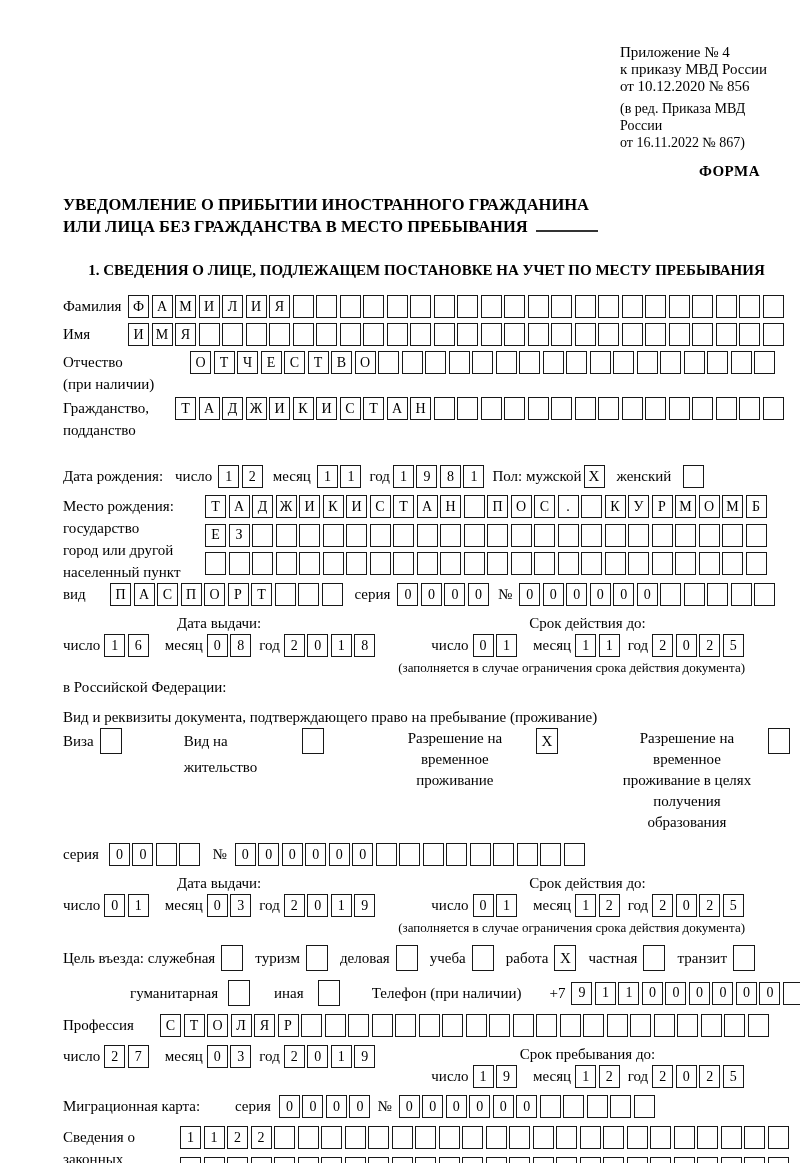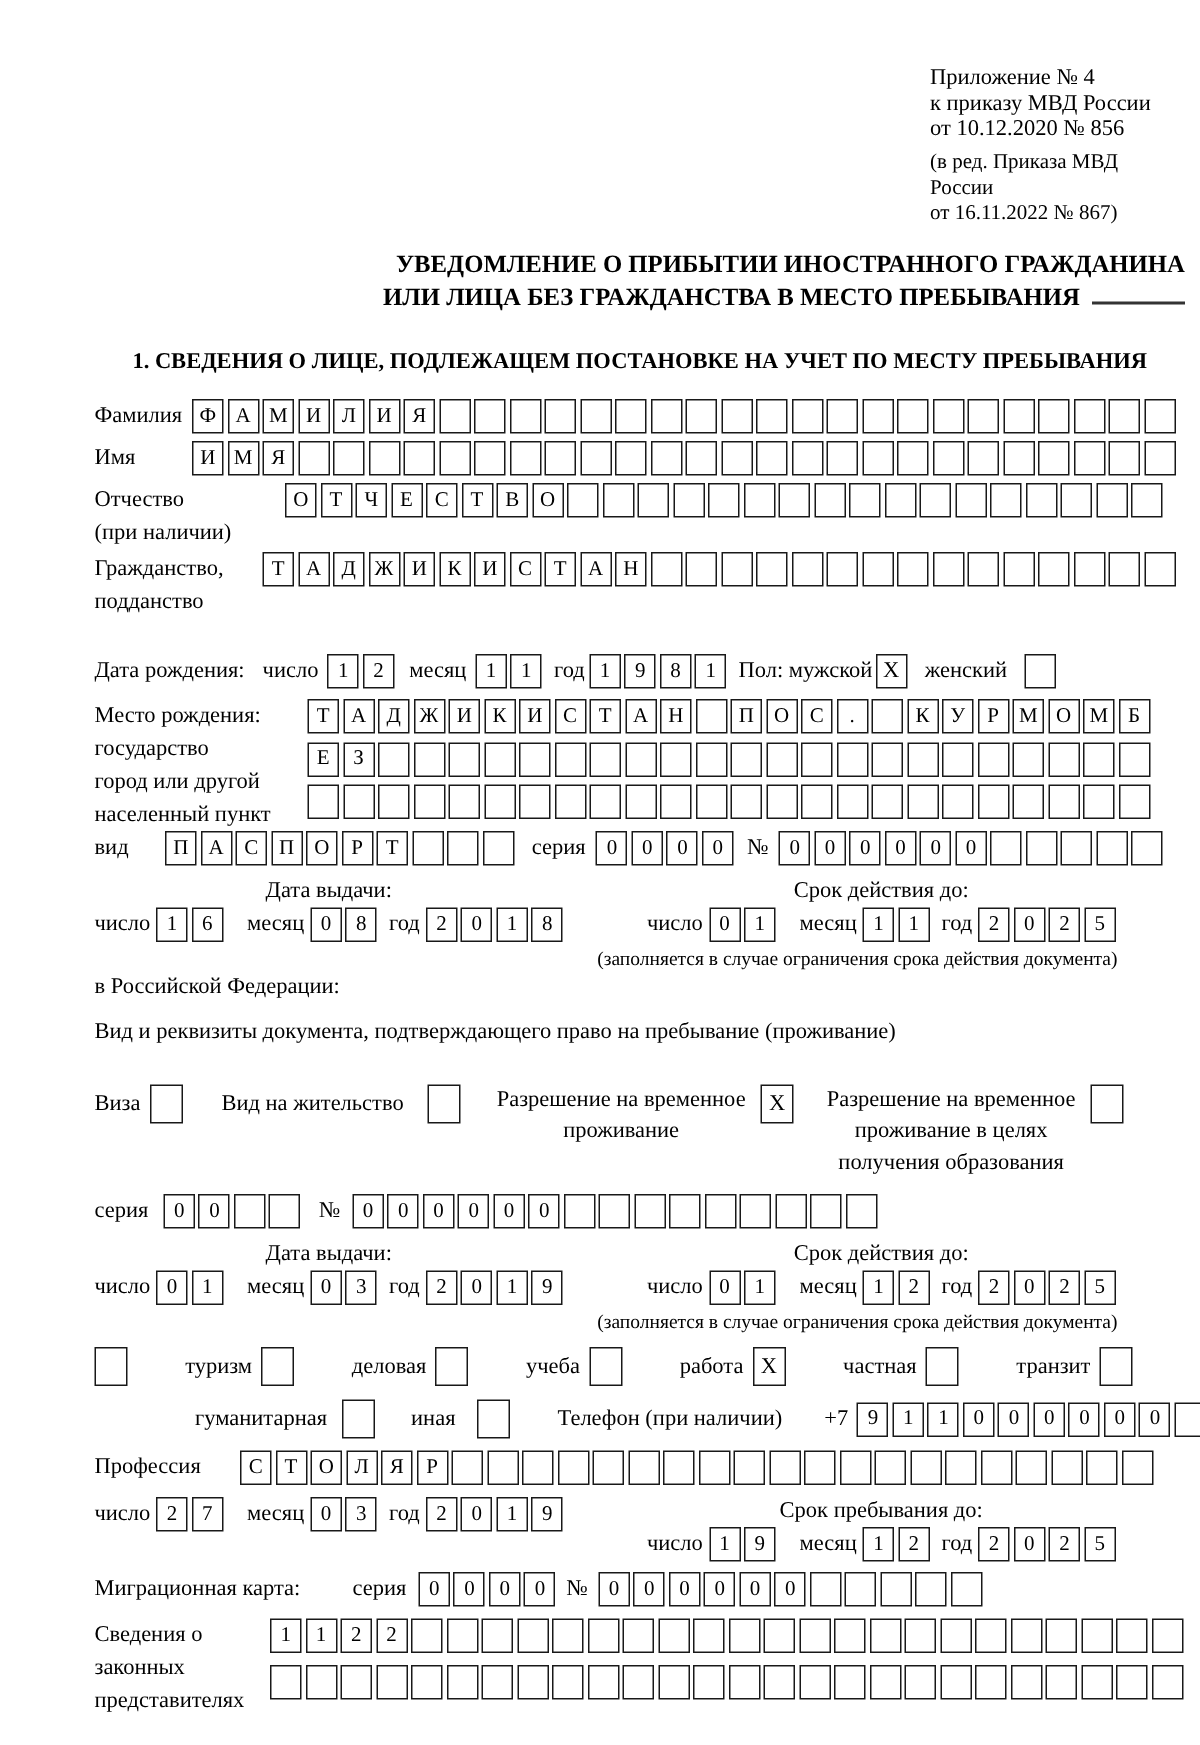--- a/index.html
+++ b/index.html
@@ -10,21 +10,21 @@
     font-size:15px; color:#000;
   }
   .page { position:relative; width:800px; height:1163px; padding:44px 10px 0 63px; overflow:hidden; background:#fff; }
 
   
   .annex { margin-left:557px; line-height:17px; }
   .annex2 { margin-left:557px; margin-top:5px; line-height:17px; font-size:14px;font-family:Liberation Serif, serif; }
   .forma { text-align:right; padding-right:30px; margin-top:12px; font-weight:bold; font-size:15px; letter-spacing:.5px; }
 
   
-  .title { text-align:right; font-weight:bold; font-size:16.5px; line-height:22px; margin-top:14px; }
+  .title { text-align:left; font-weight:bold; font-size:16.5px; line-height:22px; margin-top:14px; }
   .title-underline { display:inline-block; width:62px; border-bottom:2.5px solid #333; height:14px; margin-left:8px; }
   .section-head { text-align:center; font-weight:bold; font-size:15px; margin-top:24px; }
 
   
   .cells { display:flex; flex-wrap:nowrap; gap:2.5px; }
   .cell {
     display:inline-flex; align-items:center; justify-content:center;
     width:21px; height:23px; border:1.6px solid #181818;
     font-size:14px; flex:0 0 auto; background:#fff;
   }
@@ -59,21 +59,21 @@
   .dg-row .dlbl { margin-right:4px; }
   .dg-row .cells { margin-right:8px; }
   .dg-row .cells:last-child { margin-right:0; }
   .note-right { text-align:right; padding-right:45px; font-size:13px; margin-top:3px; }
 
   .doc-head { text-align:center; font-weight:bold; margin-top:6px; margin-bottom:4px; }
 
   .plain { line-height:22px; }
 
   
-  .visa-row { display:flex; align-items:flex-start; margin-top:24px; }
+  .visa-row { display:flex; align-items:flex-start; margin-top:0;gap:36px; }
   .opt { display:flex; align-items:flex-start; }
   .opt .olbl { margin-right:6px; line-height:26px; }
   .olbl-block { text-align:center; line-height:21px; margin-right:10px; }
 
   
   .purpose-row { display:flex; align-items:center; width:692px; justify-content:space-between; margin-top:9px; }
   .purpose-row .opt { align-items:center; }
   .purpose2 { display:flex; align-items:center; margin-top:9px; margin-left:67px;text-align:center; }
 
   .series-row { display:flex; align-items:center; margin-top:10px; }
@@ -87,20 +87,21 @@
 
   <div class="annex">
     <div>Приложение № 4</div>
     <div>к приказу МВД России</div>
     <div>от 10.12.2020 № 856</div>
   </div>
   <div class="annex2">
     <div>(в ред. Приказа МВД России</div>
     <div>от 16.11.2022 № 867)</div>
   </div>
+  <div class="forma">ФОРМА</div>
 
   <div class="title">
     <div>УВЕДОМЛЕНИЕ О ПРИБЫТИИ ИНОСТРАННОГО ГРАЖДАНИНА</div>
     <div><span>ИЛИ ЛИЦА БЕЗ ГРАЖДАНСТВА В МЕСТО ПРЕБЫВАНИЯ</span><span class="title-underline"></span></div>
   </div>
   <div class="section-head">1. СВЕДЕНИЯ О ЛИЦЕ, ПОДЛЕЖАЩЕМ ПОСТАНОВКЕ НА УЧЕТ ПО МЕСТУ ПРЕБЫВАНИЯ</div>
 
   <div class="frow" style="margin-top:16px;">
     <span class="lbl w-surname">Фамилия</span>
     <span class="cells">
@@ -537,20 +538,21 @@
             <span class="cell">2</span>
             <span class="cell">5</span>
           </span>
       </div>
     </div>
   </div>
   <div class="note-right">(заполняется в случае ограничения срока действия документа)</div>
 
   <div class="purpose-row">
     <div class="opt">
+      <span class="olbl">Цель въезда: служебная</span>
       <span class="cbox"></span>
     </div>
     <div class="opt">
       <span class="olbl">туризм</span>
       <span class="cbox"></span>
     </div>
     <div class="opt">
       <span class="olbl">деловая</span>
       <span class="cbox"></span>
     </div>

